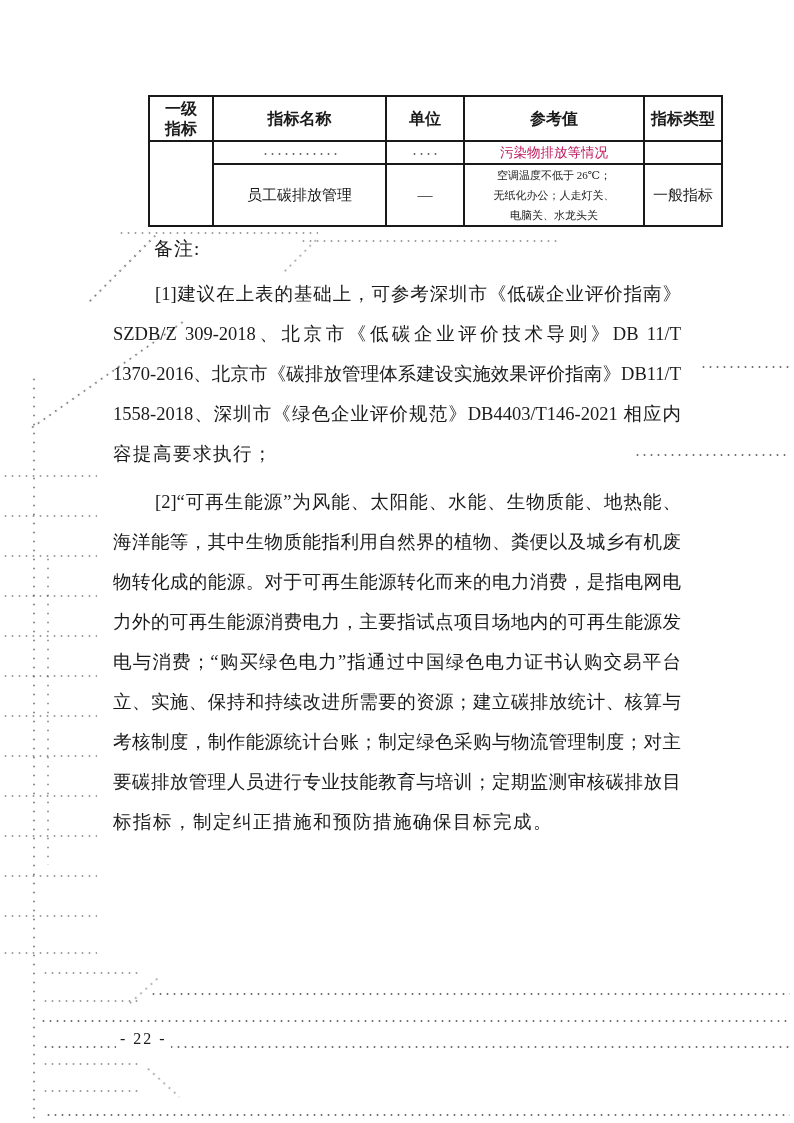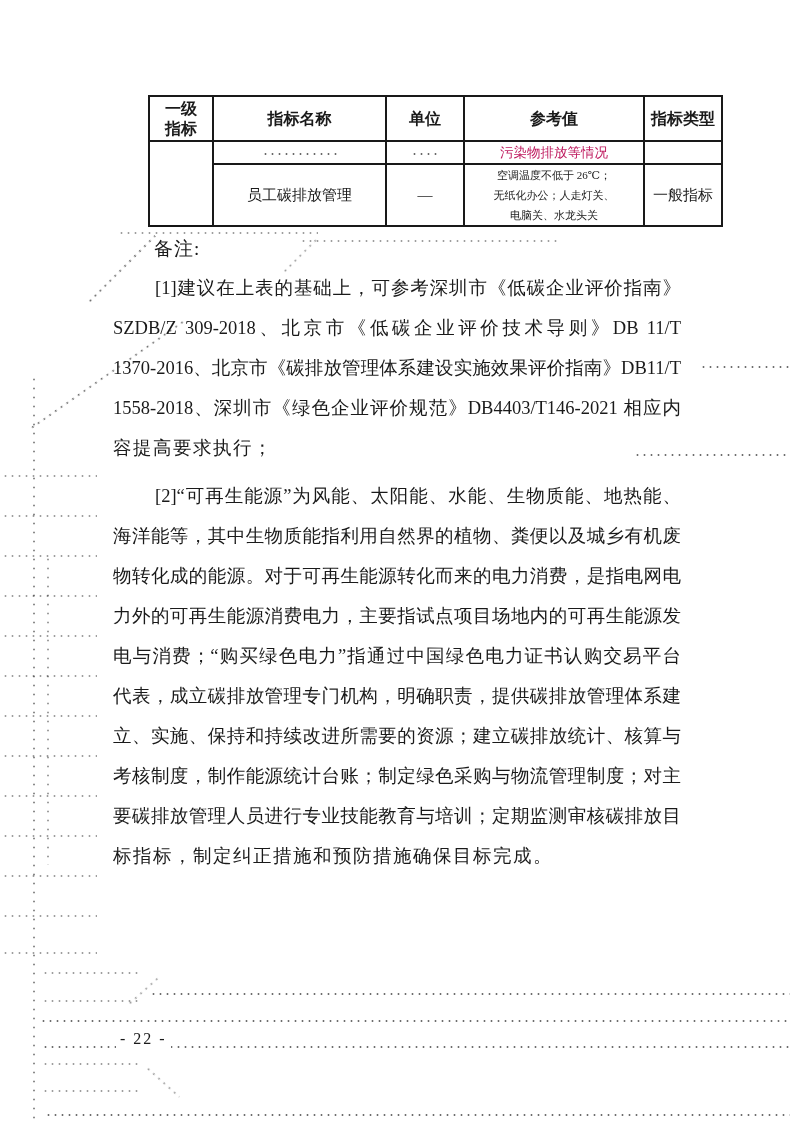--- a/index.html
+++ b/index.html
@@ -25,21 +25,21 @@
   table.ind th { font-size:16px; font-weight:bold; height:45px; line-height:20px; }
   th .wrap2 { display:block; width:36px; margin:0 auto; word-break:break-all; }
   tr.r1 td { height:23px; font-size:13.5px; border-bottom:1.5px dashed #3a3a3a; }
   tr.r2 td { height:62px; font-size:15px; }
   td.mergecol { border-bottom:2px solid #191919; }
   .ref-lines { font-size:11px; line-height:20px; }
   .dim { color:#be185d; }
 
   
   .notes-label { position:absolute; left:154px; top:236px; font-size:19px; letter-spacing:1px;text-align:right; }
-  .notes { position:absolute; left:113px; top:268px; width:568px; }
+  .notes { position:absolute; left:113px; top:274px; width:568px; }
   .nline {
     height:40px; line-height:40px; font-size:18.5px;
     text-align:justify; text-align-last:justify; overflow:hidden; white-space:nowrap;
   }
   .nline.indent { text-indent:42px; }
   .nline.plast { text-align-last:left; letter-spacing:1.5px; white-space:normal; }
   .nline.gap2 { margin-top:8px; }
   .nline.gap3 { margin-top:5px; }
 
   
@@ -118,21 +118,20 @@
     <div class="nline indent">[1]建议在上表的基础上，可参考深圳市《低碳企业评价指南》</div>
     <div class="nline">SZDB/Z 309-2018、北京市《低碳企业评价技术导则》DB 11/T</div>
     <div class="nline">1370-2016、北京市《碳排放管理体系建设实施效果评价指南》DB11/T</div>
     <div class="nline">1558-2018、深圳市《绿色企业评价规范》DB4403/T146-2021 相应内</div>
     <div class="nline plast">容提高要求执行；</div>
     <div class="nline indent gap2">[2]“可再生能源”为风能、太阳能、水能、生物质能、地热能、</div>
     <div class="nline">海洋能等，其中生物质能指利用自然界的植物、粪便以及城乡有机废</div>
     <div class="nline">物转化成的能源。对于可再生能源转化而来的电力消费，是指电网电</div>
     <div class="nline">力外的可再生能源消费电力，主要指试点项目场地内的可再生能源发</div>
     <div class="nline">电与消费；“购买绿色电力”指通过中国绿色电力证书认购交易平台</div>
-    <div class="nline">代表，成立碳排放管理专门机构，明确职责，提供碳排放管理体系建</div>
     <div class="nline">立、实施、保持和持续改进所需要的资源；建立碳排放统计、核算与</div>
     <div class="nline">考核制度，制作能源统计台账；制定绿色采购与物流管理制度；对主</div>
     <div class="nline">要碳排放管理人员进行专业技能教育与培训；定期监测审核碳排放目</div>
     <div class="nline plast">标指标，制定纠正措施和预防措施确保目标完成。</div>
   </div>
 
   <div class="pagenum">- 22 -</div>
 
   <div class="dotrow soft" style="left:118px; top:232px; width:200px;"></div>
   <div class="dotrow soft" style="left:300px; top:240px; width:260px;"></div>

